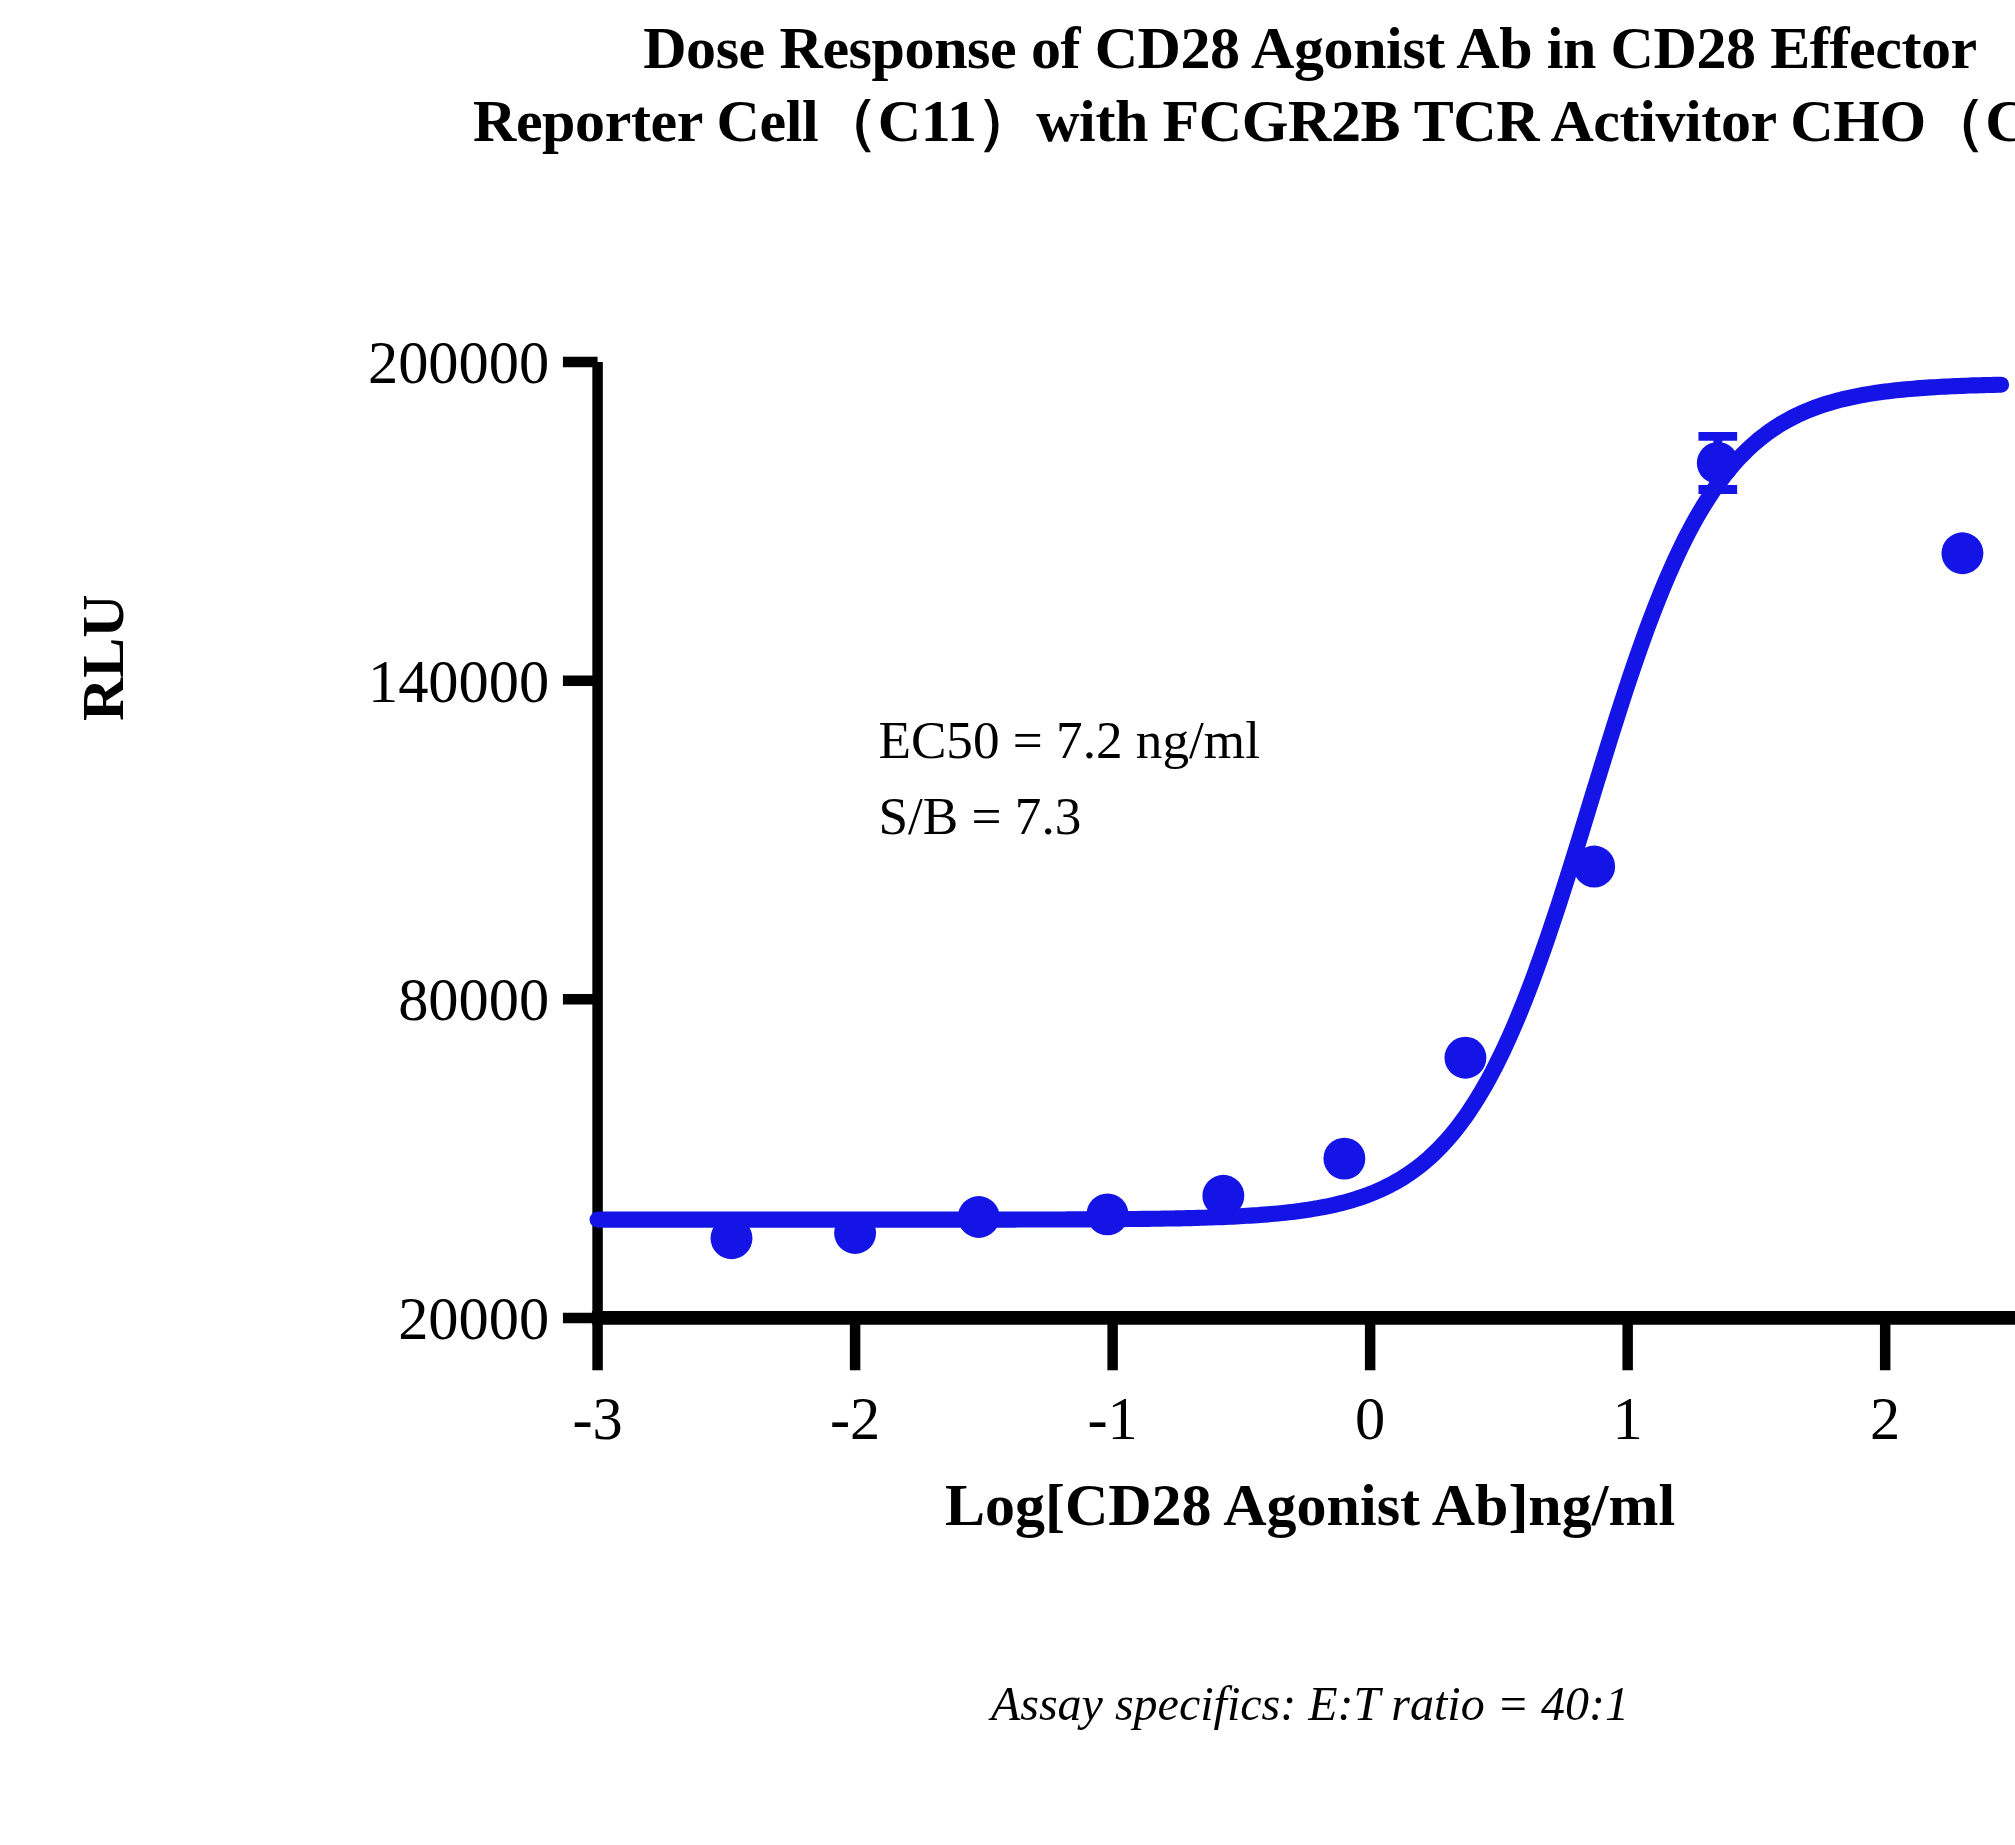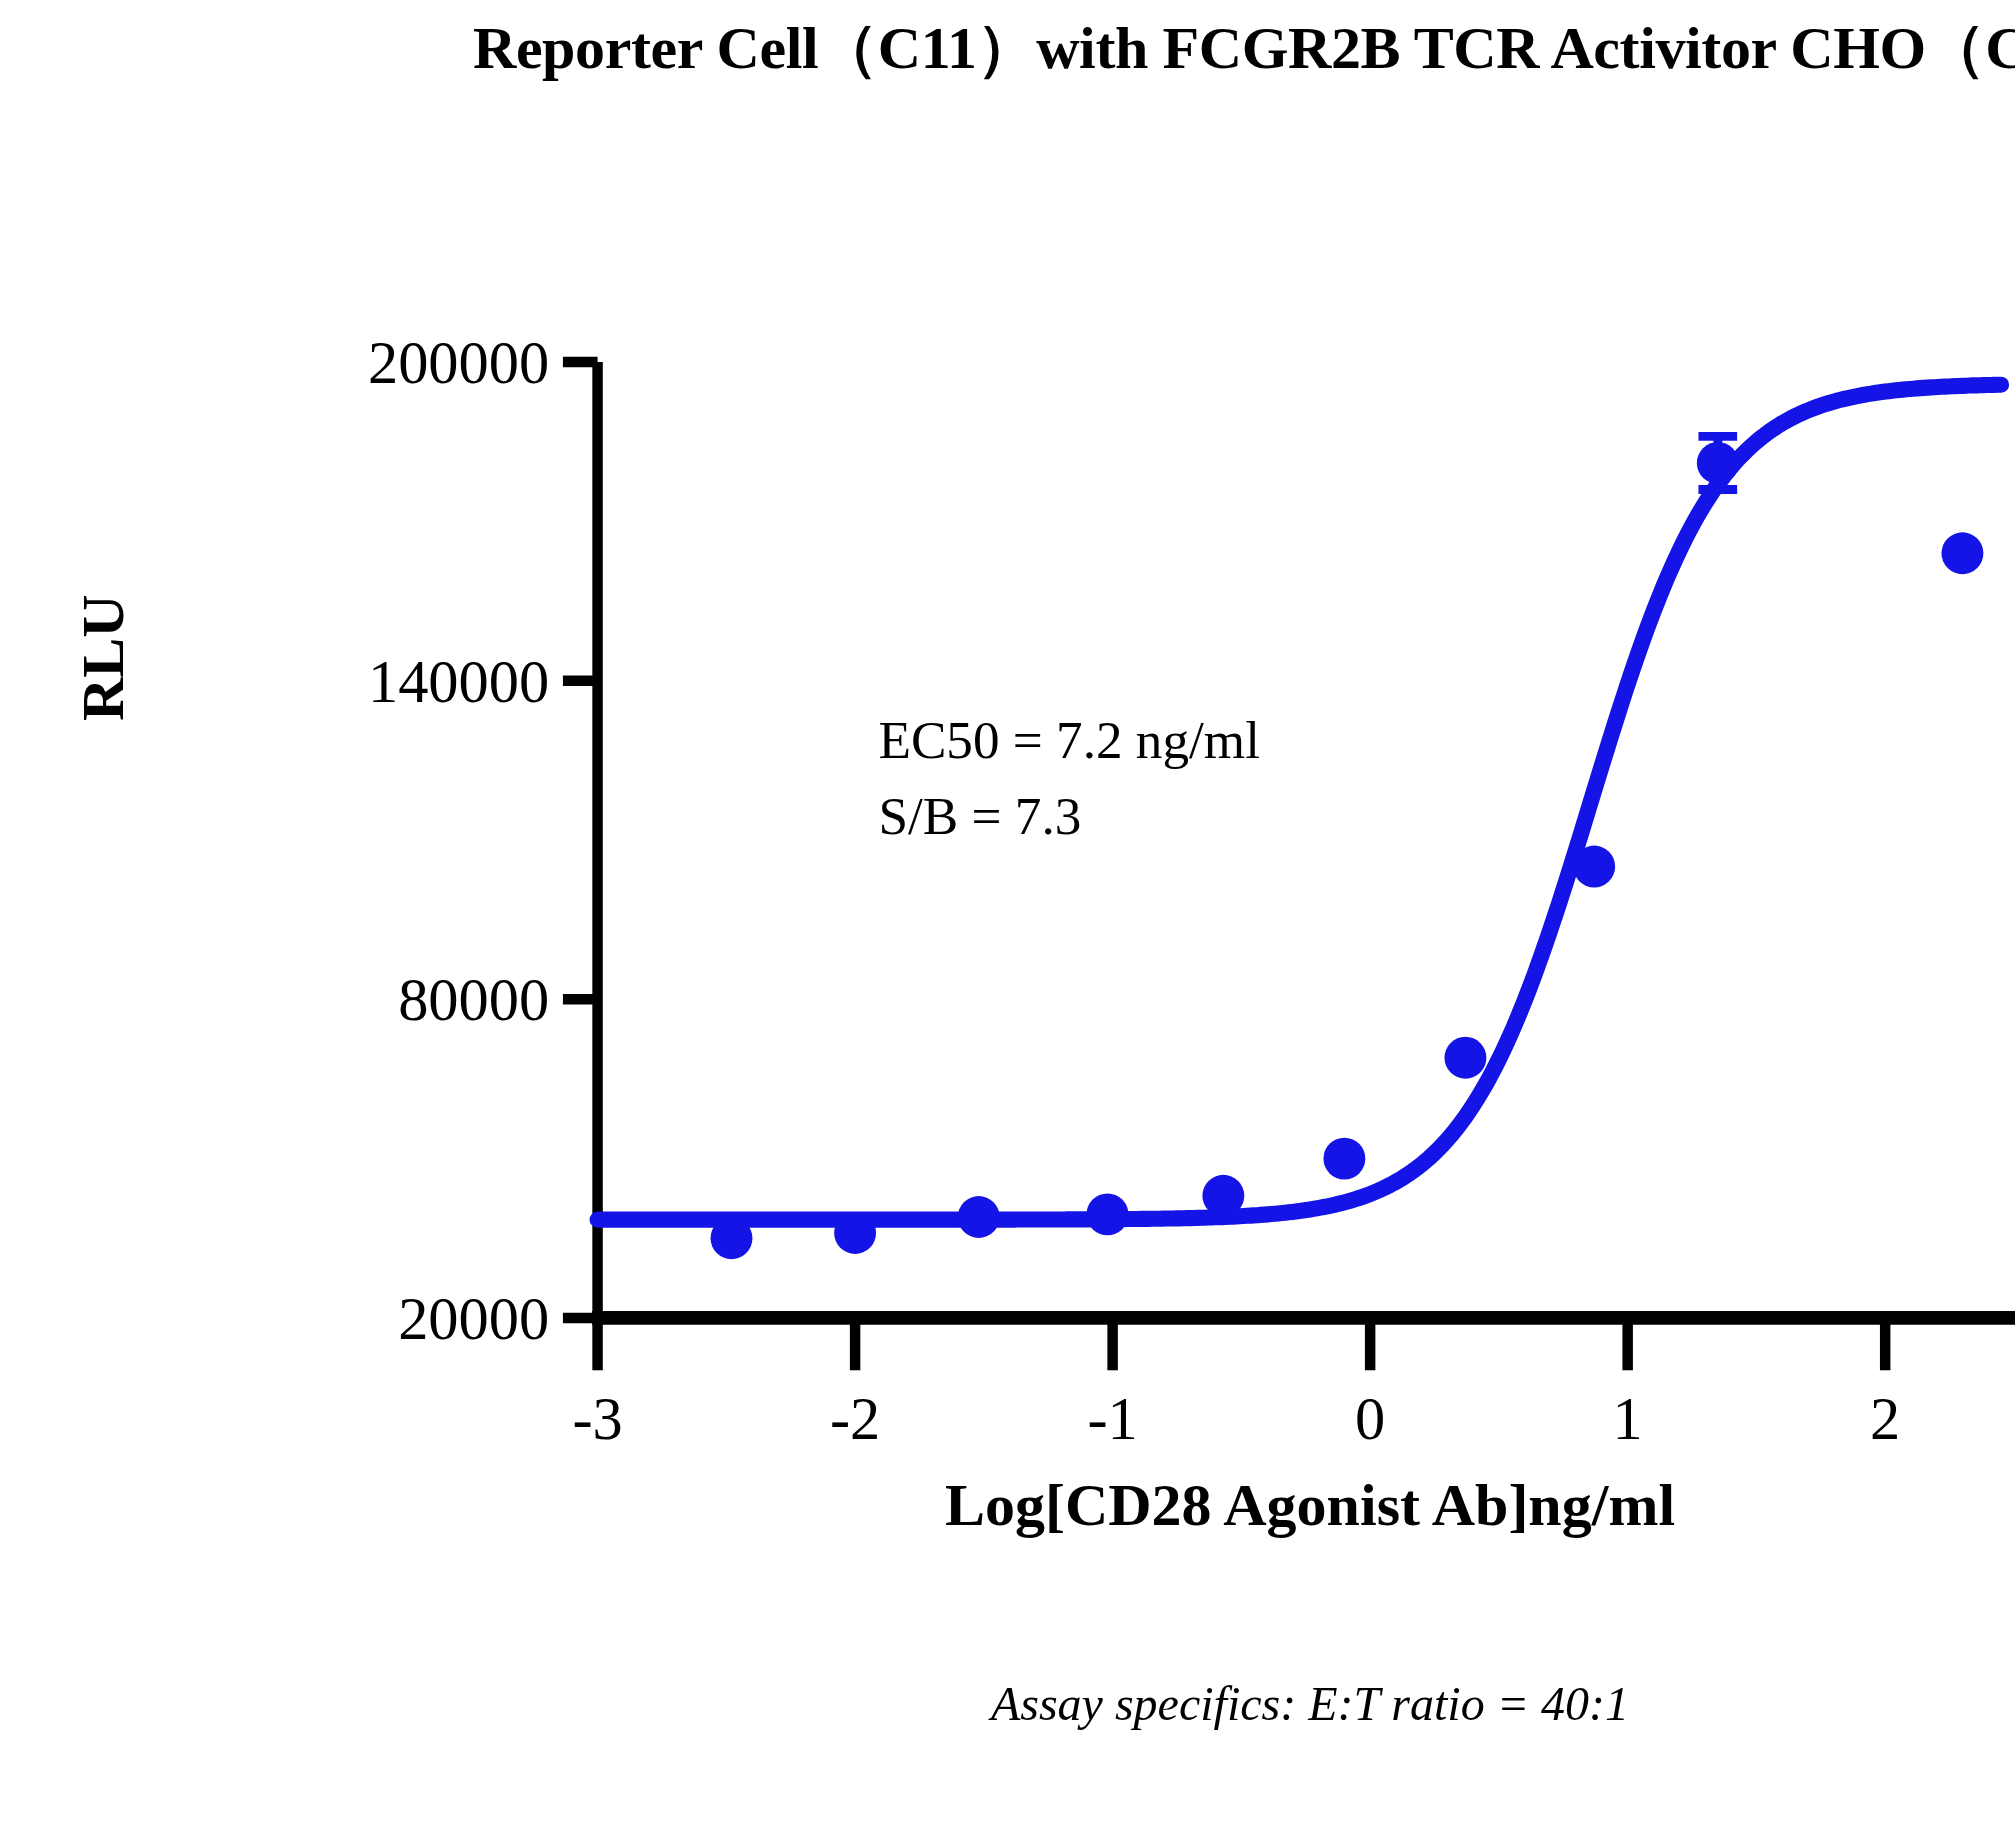--- a/index.html
+++ b/index.html
@@ -34,20 +34,21 @@
   .ytick-label{font-family:"Liberation Serif",serif;font-size:150px;text-anchor:end;}
   .xtick-label{font-family:"Liberation Serif",serif;font-size:150px;text-anchor:middle;}
   .annot{font-family:"Liberation Serif",serif;font-size:132px;}
 </style>
 </head>
 <body>
 
 <div id="root">
 
   <div class="title">
+    <span>Dose Response of CD28 Agonist Ab in CD28 Effector</span>
     <span class="l2">Reporter Cell（C11）with FCGR2B TCR Activitor CHO（C18）</span>
   </div>
 
   <div class="ylabel">RLU</div>
 
   <div class="xlabel">Log[CD28 Agonist Ab]ng/ml</div>
 
   <div class="footer">Assay specifics: E:T ratio = 40:1</div>
 
   <div class="plotwrap">

